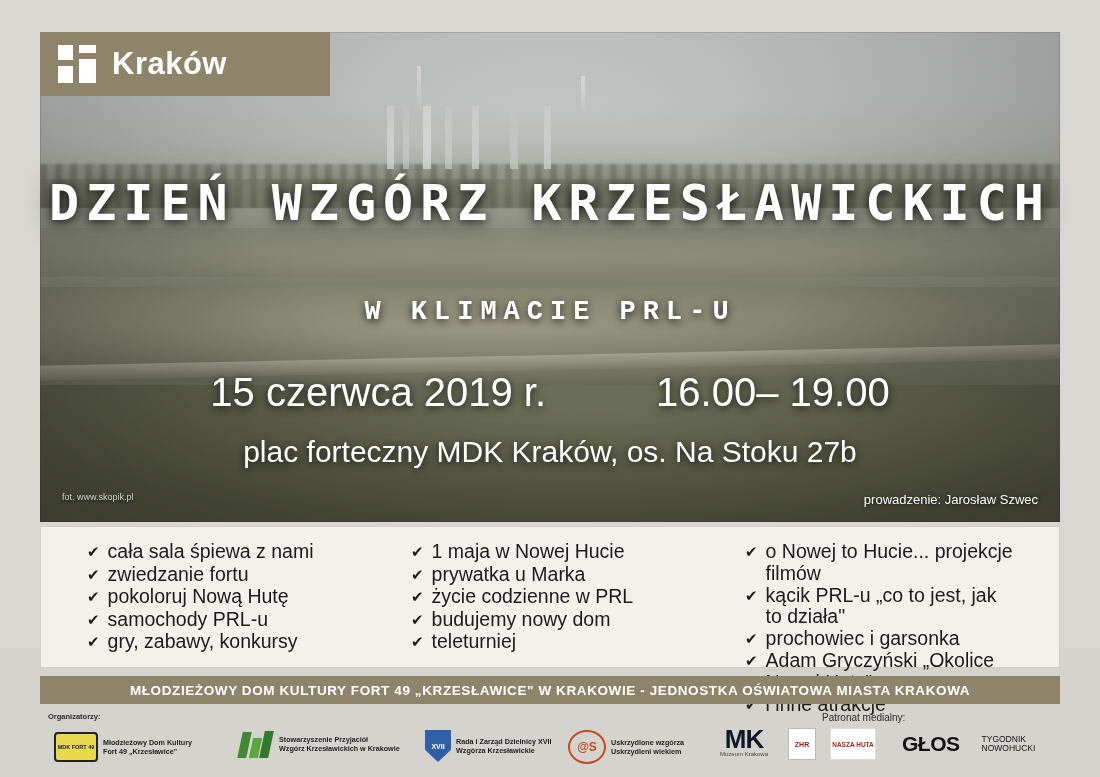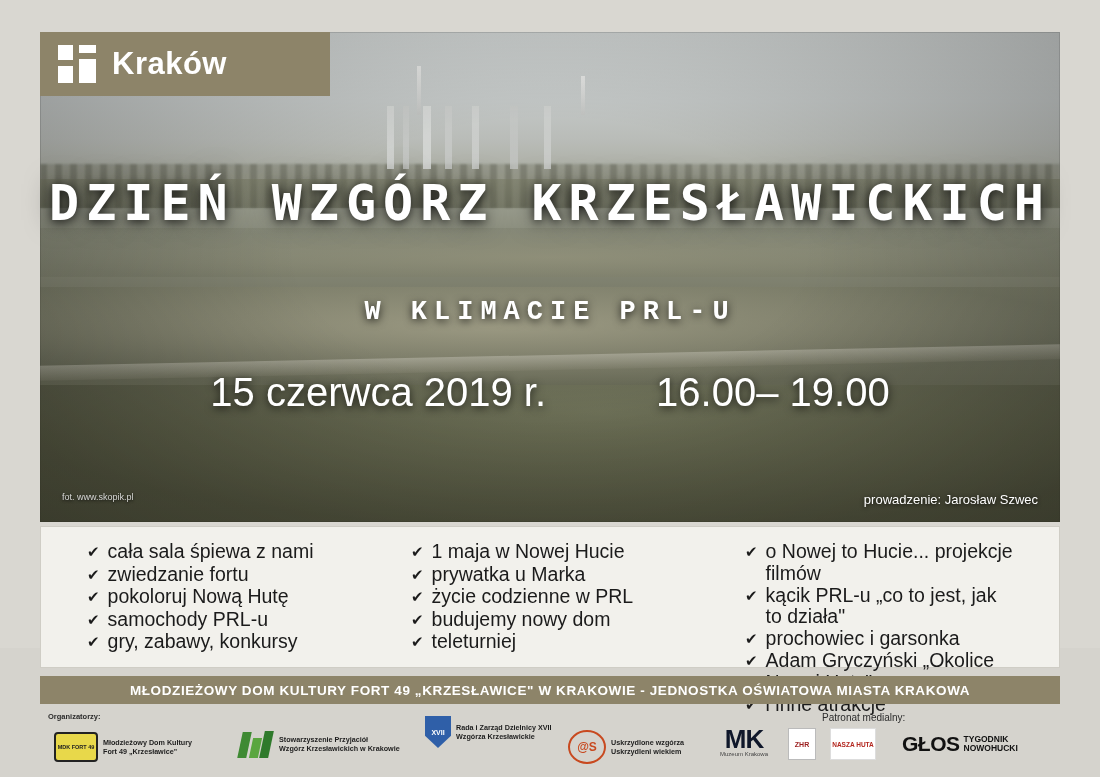--- a/index.html
+++ b/index.html
@@ -161,21 +161,21 @@
     display:flex;align-items:center;justify-content:center;color:#c8491f;font-size:12px;font-weight:bold;
   }
   .mk{font-size:26px;font-weight:bold;color:#0f172a;letter-spacing:-1px;line-height:.9;}
   .mk-sub{font-size:6px;color:#444;font-weight:normal;letter-spacing:0;}
   .zhr{width:26px;height:30px;display:flex;align-items:center;justify-content:center;
        color:#9b1c1c;font-size:7px;font-weight:bold;border:1px solid #bbb;background:#fff;}
   .nh{width:44px;height:30px;display:flex;align-items:center;justify-content:center;
       color:#b3261e;font-size:6.5px;font-weight:bold;border:1px solid #ddd;background:#fff;text-align:center;}
   .glos{display:flex;align-items:center;gap:4px;}
   .glos .g1{font-size:21px;font-weight:bold;color:#111;letter-spacing:-.5px;}
-  .glos .g2{font-size:8.5px;font-weight:bold;color:#111;line-height:1.05;}
+  .glos .g2{font-size:8.5px;font-weight:normal;color:#111;line-height:1.05;margin-left:18px;}
 </style>
 </head>
 <body>
 
 <div class="poster">
 
   <div class="hero">
     <div class="treeline"></div>
     <div class="blocks"></div>
     <div class="chimney"></div>
@@ -199,20 +199,21 @@
   </div>
 
   <div class="title">DZIEŃ WZGÓRZ KRZESŁAWICKICH</div>
   <div class="subtitle">W KLIMACIE PRL-U</div>
 
   <div class="daterow">
     <span>15 czerwca 2019 r.</span>
     <span>16.00– 19.00</span>
   </div>
 
+  <div class="place">plac forteczny MDK Kraków, os. Na Stoku 27b</div>
 
   <div class="photocredit">fot. www.skopik.pl</div>
   <div class="host">prowadzenie: Jarosław Szwec</div>
 
   <div class="panel">
     <div class="col c1">
       <div class="li">
           <span class="check">✔</span>
           <span>cała sala śpiewa z nami</span>
         </div>
@@ -299,21 +300,21 @@
           <i class="m"></i>
           <i class="r"></i>
         </span>
       <span class="txt">
         <span>Stowarzyszenie Przyjaciół</span><br>
         <span>Wzgórz Krzesławickich
 w Krakowie</span>
       </span>
     </div>
 
-    <div class="logo" style="left:365px;top:6px;padding-left:20px;">
+    <div class="logo" style="left:365px;top:20px;padding-left:20px;">
       <span class="shield">XVII</span>
       <span class="txt">
         <span>Rada i Zarząd Dzielnicy XVII</span><br>
         <span>Wzgórza Krzesławickie</span>
       </span>
     </div>
 
     <div class="logo" style="left:528px;top:20px;">
       <span class="ats">@S</span>
       <span class="txt">

